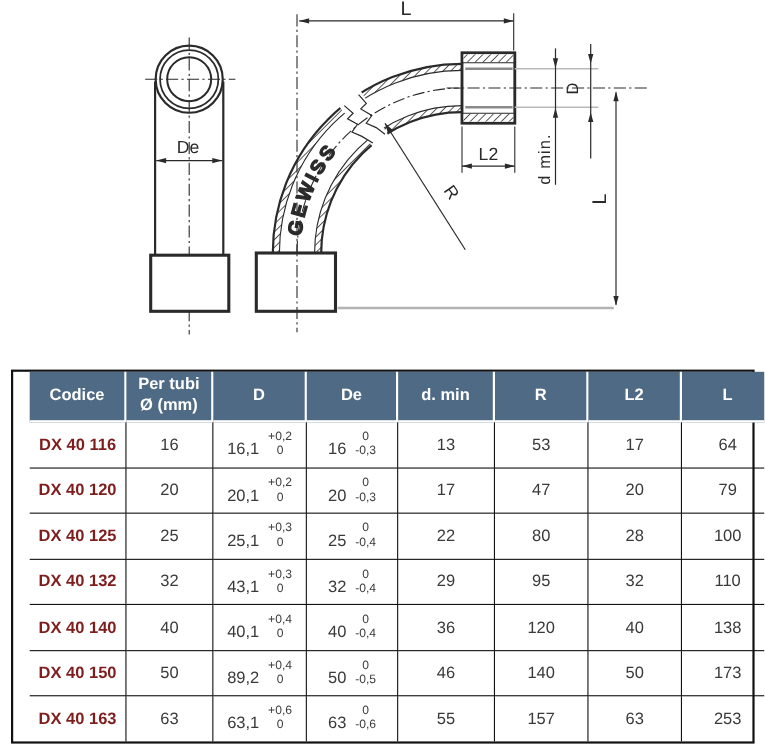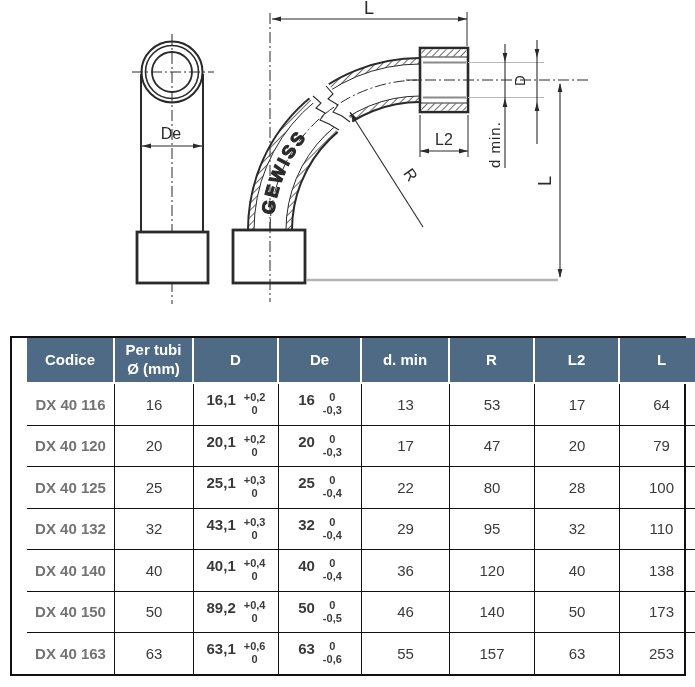--- a/index.html
+++ b/index.html
@@ -10,22 +10,22 @@
   .tablewrap{border:2px solid #111;padding-left:15px;}
   table{border-collapse:separate;border-spacing:0;width:100%;table-layout:fixed;}
   th{background:var(--header-bg,#4e6a84);color:#fff;font-size:15px;font-weight:bold;
      height:44px;text-align:center;vertical-align:middle;line-height:1.25;
      border-right:2px solid #fff;border-bottom:2.5px solid #fff;padding:0;}
   th:last-child{border-right:none;}
   td{font-size:15px;color:#3a3a3a;text-align:center;vertical-align:middle;height:40.5px;
      border-right:1.4px solid #111;border-bottom:1.4px solid #111;padding:0;}
   td:last-child{border-right:none;}
   tbody tr:last-child td{border-bottom:none;}
-  .codice{font-weight:bold;color:#737373;}
-  .tolcell{display:flex;align-items:flex-start;justify-content:center;gap:8px;font-weight:bold;}
+  .codice{font-weight:bold;color:#7f1d1d;}
+  .tolcell{display:flex;align-items:flex-end;justify-content:center;gap:8px;}
   .tol{display:inline-flex;flex-direction:column;font-size:11px;line-height:1.2;
        color:#3a3a3a;text-align:center;}
   svg text{font-family:"Liberation Sans",sans-serif;fill:#2a2a2a;}
 </style>
 </head>
 <body>
 
 <div class="page">
 
   <svg class="drawing" viewBox="0 0 695 334" width="695" height="334">

